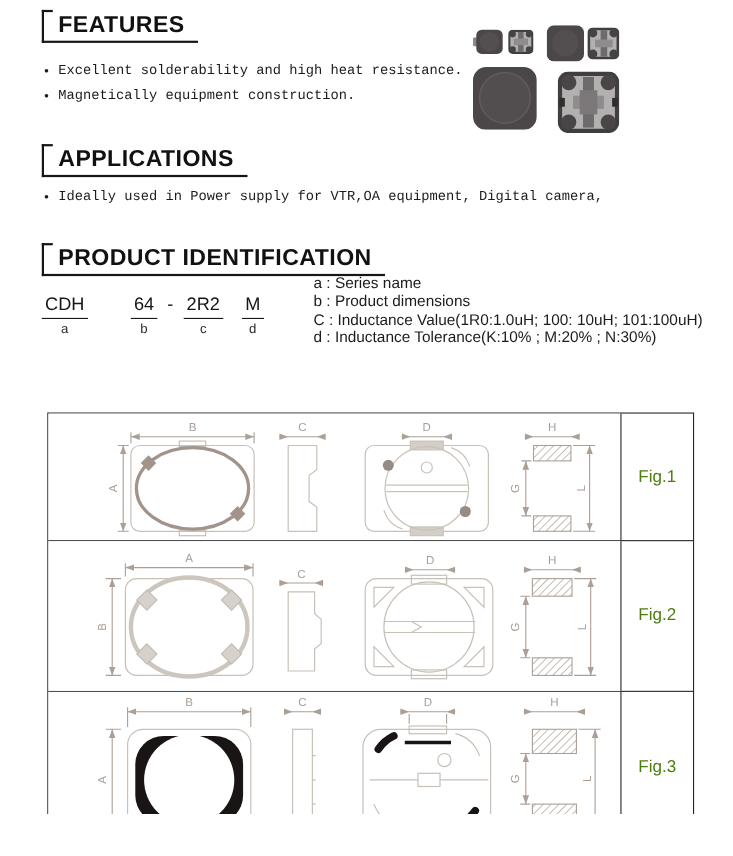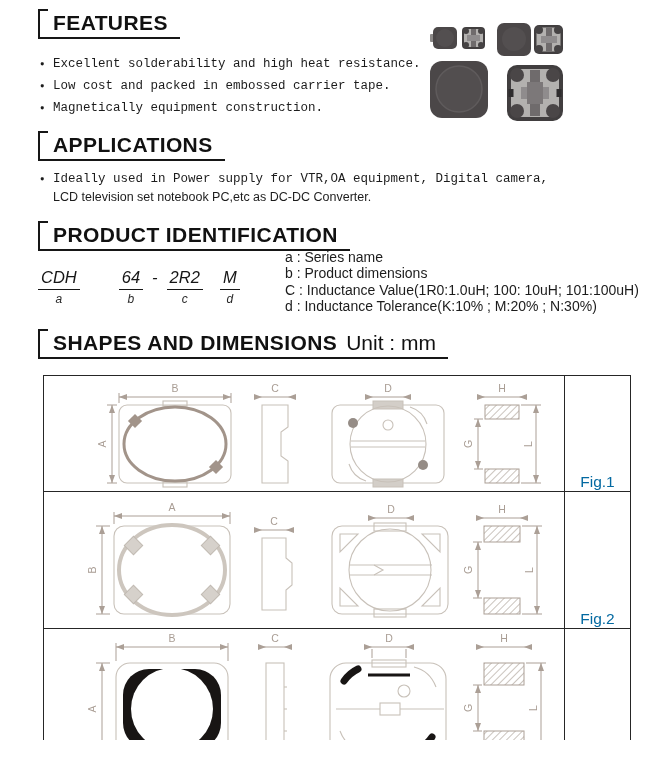--- a/index.html
+++ b/index.html
@@ -15,37 +15,37 @@
   
   .bullets{position:absolute;font-size:12.5px;color:#1c1c1c;}
   .b-line{display:flex;align-items:flex-start;font-family:Liberation Mono, monospace;}
   .f-bullets .b-line{line-height:21px;}
   .a-bullets .b-line{line-height:16.5px;}
   .b-dot{width:13px;flex:none;}
   .b-dot::before{content:"●";font-size:7.5px;position:relative;top:-1px;}
   .b-cont{padding-left:13px;line-height:16.5px;}
 
   
-  .pn{position:absolute;left:38px;top:268px;display:flex;align-items:flex-start;font-size:16.5px;color:#161616;font-style:italic;}
+  .pn{position:absolute;left:38px;top:268px;display:flex;align-items:flex-start;font-size:16.5px;color:#161616;}
   .pn-seg{text-align:center;}
   .pn-top{display:block;border-bottom:1.5px solid #161616;padding:0 3px 2px;}
   .pn-sub{display:block;font-size:12px;margin-top:2px;color:#2a2a2a;}
   .gap-a{width:39px;} .gap-b{width:17px;}
   .pn-dash{margin:0 9px;}
 
   .legend{position:absolute;left:285px;top:249px;font-size:14px;line-height:16.4px;color:#1c1c1c;}
 
   
   .dim-table{position:absolute;left:43px;top:375px;width:586px;border:1.5px solid #262626;}
   .t-row{display:flex;}
   .t-row + .t-row{border-top:1.5px solid #262626;}
   .cell-draw{width:520px;flex:none;background:#fff;}
   .cell-draw svg{display:block;}
-  .cell-fig{flex:1;border-left:1.5px solid #262626;display:flex;align-items:flex-end;justify-content:center;
-            font-size:15.5px;color:#0369a1;}
+  .cell-fig{flex:1;border-left:1.5px solid #262626;display:flex;align-items:center;justify-content:center;
+            font-size:15.5px;color:#4d7c0f;}
 
   
   .o{fill:none;stroke:#c8c1b9;stroke-width:1.1;}
   .dm{stroke:#ab9f96;stroke-width:1;fill:none;}
   .dt{fill:#a99d94;font-size:10.5px;font-family:"Liberation Sans",sans-serif;}
   .pad{fill:#d3cec8;stroke:#c8c1b9;stroke-width:1;}
   .acc{fill:#a2948a;}
   .blk{fill:#181514;}
 
   .photo{position:absolute;}
@@ -55,24 +55,20 @@
 
 <div class="page">
 
   <div class="sec-head" style="left:38px;top:9px;">
     <span>FEATURES</span>
   </div>
   <div class="bullets f-bullets" style="left:40px;top:54px;">
     <div class="b-line">
       <span class="b-dot"></span>
       <span>Excellent solderability and high heat resistance.</span>
-    </div>
-    <div class="b-line">
-      <span class="b-dot"></span>
-      <span>Low cost and packed in embossed carrier tape.</span>
     </div>
     <div class="b-line">
       <span class="b-dot"></span>
       <span>Magnetically equipment construction.</span>
     </div>
   </div>
 
   <svg class="photo" style="left:430px;top:26px;" width="28" height="24" viewBox="0 0 28 24">
     <rect x="0" y="8" width="5" height="8" rx="1" fill="#8b8887"></rect>
     <rect x="3" y="1" width="24" height="22" rx="5" fill="#4b4748"></rect>
@@ -121,21 +117,20 @@
   </svg>
 
   <div class="sec-head" style="left:38px;top:131px;">
     <span>APPLICATIONS</span>
   </div>
   <div class="bullets a-bullets" style="left:40px;top:171px;">
     <div class="b-line">
       <span class="b-dot"></span>
       <span>Ideally used in Power supply for VTR,OA equipment, Digital camera,</span>
     </div>
-    <div class="b-cont">LCD television set notebook PC,etc as DC-DC Converter.</div>
   </div>
 
   <div class="sec-head" style="left:38px;top:221px;">
     <span>PRODUCT IDENTIFICATION</span>
   </div>
 
   <div class="pn">
     <div class="pn-seg">
       <span class="pn-top">CDH</span>
       <span class="pn-sub">a</span>
@@ -157,23 +152,20 @@
     </div>
   </div>
 
   <div class="legend">
     <div>a : Series name</div>
     <div>b : Product dimensions</div>
     <div>C : Inductance Value(1R0:1.0uH; 100: 10uH; 101:100uH)</div>
     <div>d : Inductance Tolerance(K:10% ; M:20% ; N:30%)</div>
   </div>
 
-  <div class="sec-head" style="left:38px;top:329px;">
-    <span>SHAPES AND DIMENSIONS</span><span class="head-unit">Unit : mm</span>
-  </div>
 
   <div class="dim-table">
 
     <div class="t-row">
       <div class="cell-draw">
         <svg width="520" height="115" viewBox="0 0 520 115">
           <defs>
             <marker id="ar1" markerWidth="9" markerHeight="8" refX="8" refY="4" orient="auto-start-reverse" markerUnits="userSpaceOnUse">
               <path d="M0,1L8,4L0,7Z" fill="#ab9f96"></path>
             </marker>

